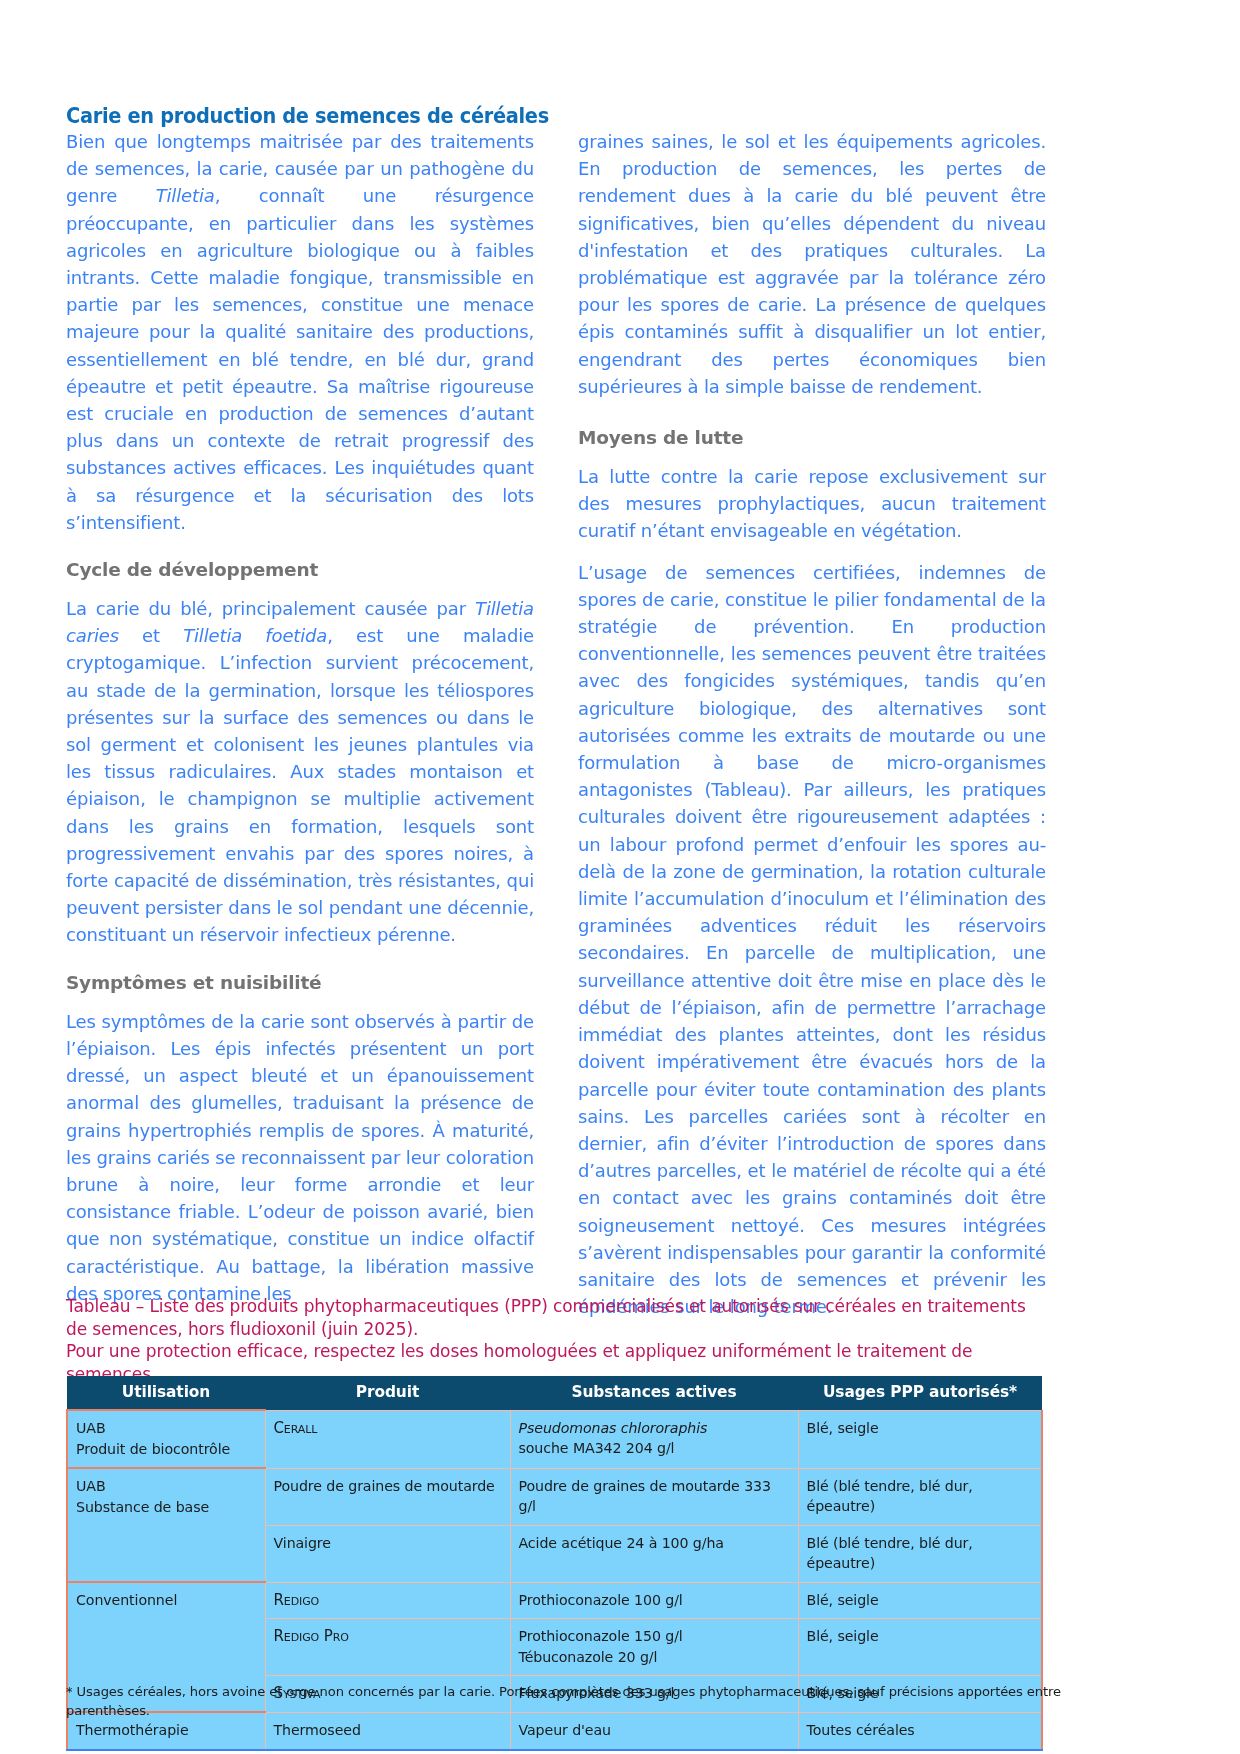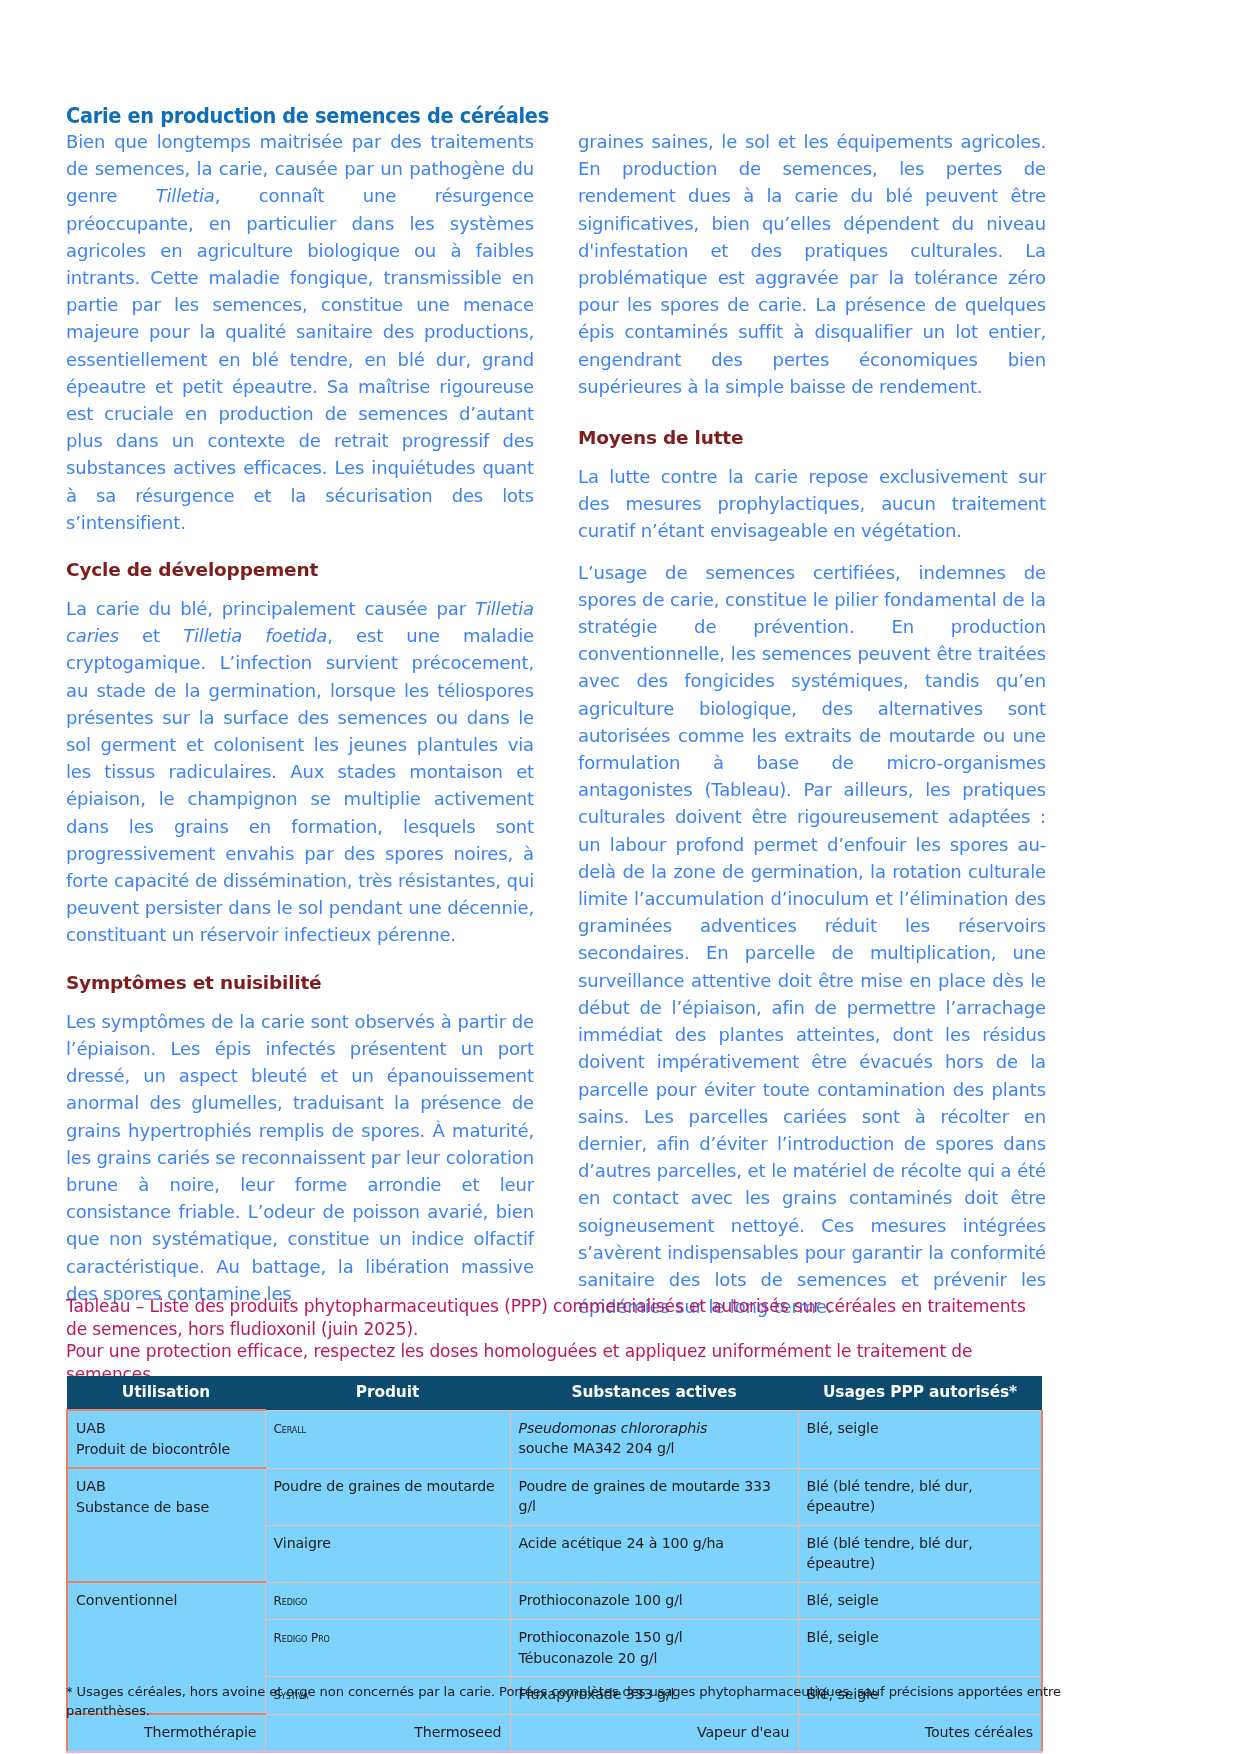--- a/index.html
+++ b/index.html
@@ -64,21 +64,21 @@
     font-size: 18px;
     line-height: 27.2px;
     text-align: justify;
     text-justify: inter-word;
     color: #3b82f6;
     letter-spacing: -0.15px;
   }
   p.body + p.body { margin-top: 14px; }
 
   h3.sub {
-    color: #7f1d1d;
+    color: #737373;
     font-weight: bold;
     font-size: 18.5px;
     line-height: 24px;
     margin: 22px 0 13px 0;
     letter-spacing: -0.2px;
   }
   h3.sub.first-right { margin-top: 26px; }
 
   em.sci { font-style: italic; }
 
@@ -124,26 +124,26 @@
     border-top: 1px solid #F6BBA8;
     border-bottom: 1px solid #F6BBA8;
     padding: 7px 8px 8px 8px;
     vertical-align: top;
     line-height: 20.5px;
     letter-spacing: -0.1px;
     background: #7dd3fc;
   }
   table.ppp td.outer-left  { border-left: 2px solid #EE8163; }
   table.ppp td.outer-right { border-right: 2px solid #EE8163; }
-  table.ppp tr.last-row td { border-bottom: 2px solid #f9a8d4; text-align: right; }
+  table.ppp tr.last-row td { border-bottom: 2px solid #3b82f6; }
   table.ppp td.group-break-top { border-top: 2px solid #EE8163; }
 
   .smallcaps {
     font-variant: small-caps;
-    font-size: 12px;
+    font-size: 15px;
     letter-spacing: -0.1px;
   }
   .ital { font-style: italic; }
 
   
   col.c1 { width: 198px; }
   col.c2 { width: 245px; }
   col.c3 { width: 288px; }
   col.c4 { width: 244px; }
 

